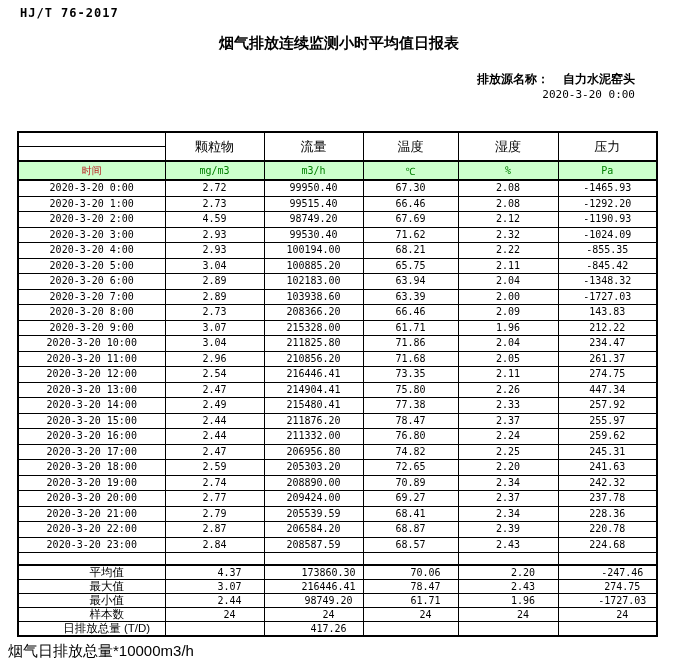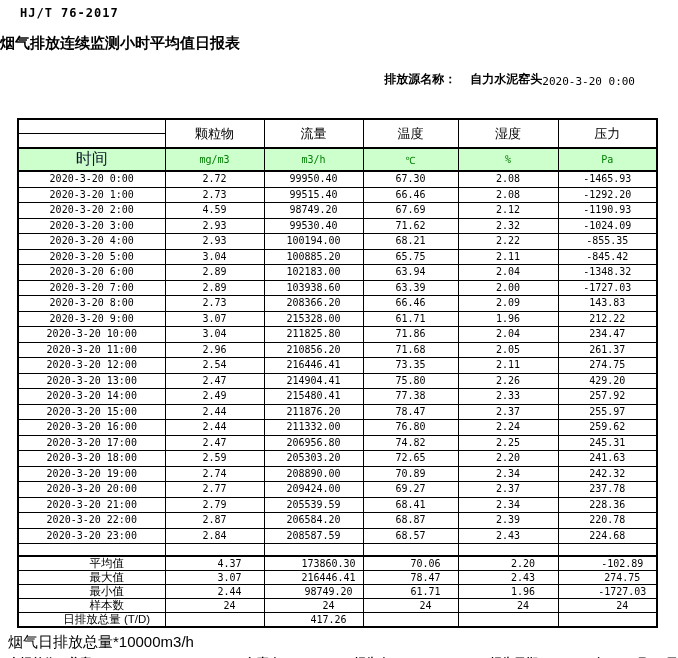--- a/index.html
+++ b/index.html
@@ -6,44 +6,44 @@
   body{
     width:678px;height:658px;background:#ffffff;overflow:hidden;
     font-family:"Liberation Sans",sans-serif;color:#000;
     position:relative;
   }
   .std{
     margin:6px 0 0 20px;font-weight:bold;font-size:12px;
     font-family:"DejaVu Sans Mono",monospace;letter-spacing:1px;
   }
   .title{
-    margin-top:14px;font-weight:bold;font-size:15px;
+    margin-top:14px;text-align:center;font-weight:bold;font-size:15px;
   }
   .meta{
-    margin:18px 43px 0 8px;display:flex;justify-content:flex-end;align-items:flex-end;
+    margin:18px 43px 0 8px;display:flex;justify-content:space-between;align-items:flex-end;flex-direction:column;
   }
   .meta .source{font-weight:bold;font-size:12px;}
   .meta .source .sname{margin-left:14px;}
   .meta .date{font-size:11px;font-family:"DejaVu Sans Mono",monospace;}
   table{
     border-collapse:collapse;table-layout:fixed;
     margin:30px 0 0 17px;border:2px solid #000;
     font-family:"DejaVu Sans Mono",monospace;
   }
   col.c0{width:147px;} col.c1{width:99px;} col.c2{width:99px;}
   col.c3{width:95px;}  col.c4{width:100px;} col.c5{width:99px;}
   td,th{border:1px solid #000;text-align:center;padding:0;overflow:hidden;white-space:nowrap;}
   tr.hr1 td.blank{height:13px;border-bottom:1px solid #000;border-top:none;}
   tr.hr2 td.blank{height:13px;}
   th.pol{font-weight:normal;font-size:13px;font-family:"Liberation Sans",sans-serif;}
   tr.unit-row td{
     background:#ccffcc;height:17px;
     border-top:2px solid #000;border-bottom:2px solid #000;
   }
-  tr.unit-row td.time-h{font-size:16px;font-family:"Liberation Sans",sans-serif;color:#0f172a;}
+  tr.unit-row td.time-h{font-size:10px;font-family:"Liberation Sans",sans-serif;color:#b91c1c;}
   tr.unit-row td.unit{font-size:10px;color:#008000;}
   tr.data-row td{height:14.5px;font-size:10px;line-height:14px;}
   tr.spacer td{height:11px;}
   tr.sum-row td{height:13px;font-size:10px;line-height:13px;padding-left:30px;}
   tr.sum-row td.slabel{font-size:11.5px;font-family:"Liberation Sans",sans-serif;}
   tr.sum-first td{border-top:2px solid #000;}
   .foot1{margin:5px 0 0 8px;font-size:15px;font-family:Liberation Sans, sans-serif;}
   .foot2{position:relative;height:16px;margin-top:3px;font-size:12px;font-weight:bold;}
   .foot2 span{position:absolute;top:0;white-space:nowrap;}
   .f-unit{left:8px;} .f-resp{left:245px;} .f-rept{left:354px;}
@@ -196,21 +196,21 @@
         <td>73.35</td>
         <td>2.11</td>
         <td>274.75</td>
       </tr>
       <tr class="data-row">
         <td>2020-3-20 13:00</td>
         <td>2.47</td>
         <td>214904.41</td>
         <td>75.80</td>
         <td>2.26</td>
-        <td>429.20</td>
+        <td>447.34</td>
       </tr>
       <tr class="data-row">
         <td>2020-3-20 14:00</td>
         <td>2.49</td>
         <td>215480.41</td>
         <td>77.38</td>
         <td>2.33</td>
         <td>257.92</td>
       </tr>
       <tr class="data-row">
@@ -292,21 +292,21 @@
         <td></td>
         <td></td>
         <td></td>
       </tr>
       <tr class="sum-row sum-first">
         <td class="slabel">平均值</td>
         <td>4.37</td>
         <td>173860.30</td>
         <td>70.06</td>
         <td>2.20</td>
-        <td>-102.89</td>
+        <td>-247.46</td>
       </tr>
       <tr class="sum-row">
         <td class="slabel">最大值</td>
         <td>3.07</td>
         <td>216446.41</td>
         <td>78.47</td>
         <td>2.43</td>
         <td>274.75</td>
       </tr>
       <tr class="sum-row">

